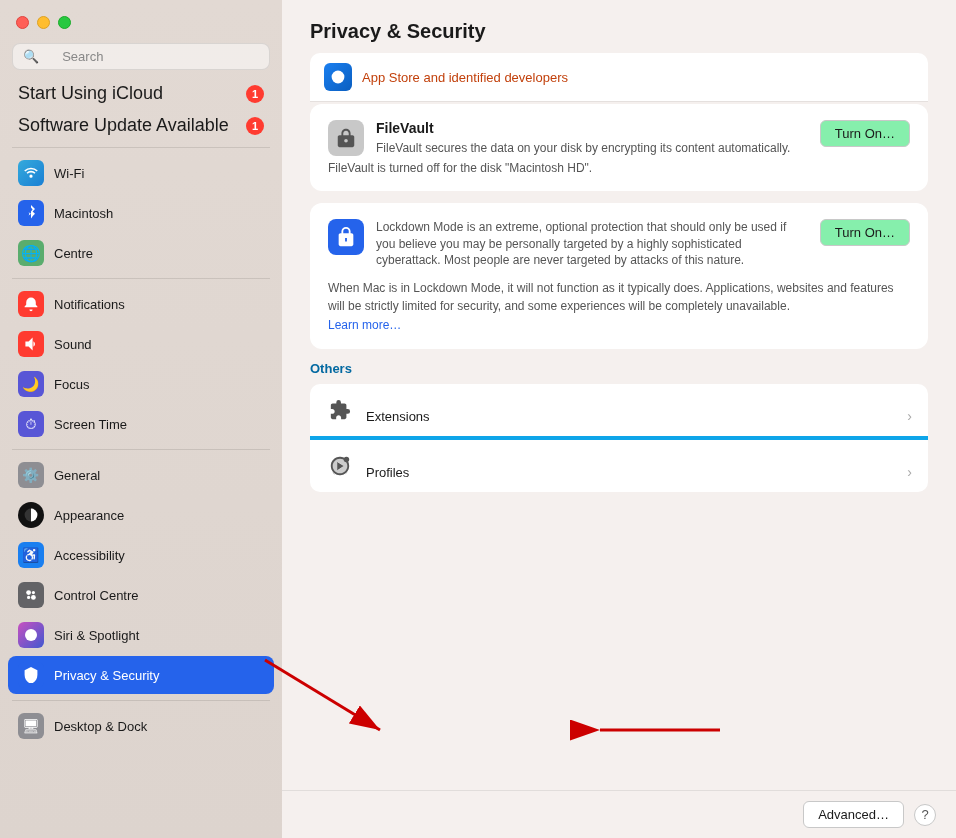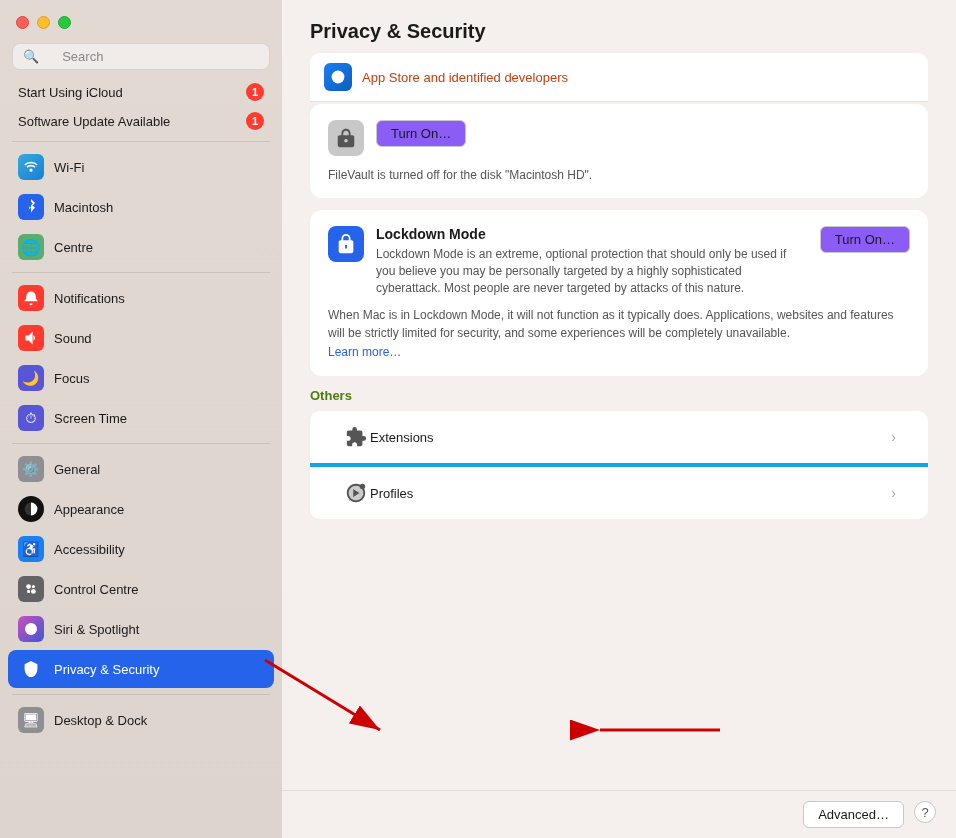--- a/index.html
+++ b/index.html
@@ -126,21 +126,21 @@
       display: flex;
       align-items: center;
       padding: 5px 10px;
       border-radius: 8px;
       cursor: pointer;
       gap: 10px;
       margin-bottom: 1px;
     }
 
     .sidebar-alert-item .item-label {
-      font-size: 13px;
+      font-size: 18px;
       color: #1a1a1a;
     }
 
     .divider {
       height: 1px;
       background: rgba(0,0,0,0.1);
       margin: 6px 4px;
     }
 
     
@@ -243,40 +243,40 @@
       margin-bottom: 4px;
     }
 
     .card-desc {
       font-size: 12px;
       color: #555;
       line-height: 1.4;
     }
 
     .card-btn {
-      background: #8b5cf6;
+      background: #86efac;
       border: 1px solid #c8c8c8;
       border-radius: 6px;
       padding: 5px 14px;
       font-size: 13px;
       cursor: pointer;
       white-space: nowrap;
       color: #1a1a1a;
       flex-shrink: 0;
     }
 
     .card-warning {
       margin-top: 10px;
       font-size: 12px;
       color: #555;
       line-height: 1.4;
     }
 
     .card-info {
-      margin-top: 12px;
+      margin-top: 4px;
       font-size: 12px;
       color: #555;
     }
 
     .lockdown-extra {
       margin-top: 10px;
       font-size: 12px;
       color: #555;
       line-height: 1.5;
     }
@@ -285,30 +285,31 @@
       color: #2563eb;
       cursor: pointer;
       font-size: 12px;
       text-decoration: none;
     }
 
     
     .section-title {
       font-size: 13px;
       font-weight: 600;
-      color: #4d7c0f;
+      color: #0369a1;
       margin-bottom: 8px;
       margin-top: 4px;
     }
 
     .list-row {
       background: white;
       display: flex;
-      align-items: center;
-      padding: 12px 32px;
+      align-items: flex-end;
+      gap: 12px;
+      padding: 12px 16px;
       cursor: pointer;
     }
 
     .list-row:first-child {
       border-radius: 10px 10px 0 0;
     }
 
     .list-row:last-child {
       border-radius: 0 0 10px 10px;
       border-top: 1px solid #e5e0de;
@@ -333,21 +334,21 @@
 
     .chevron {
       color: #aaa;
       font-size: 14px;
     }
 
     
     .bottom-bar {
       display: flex;
       justify-content: flex-end;
-      align-items: flex-start;
+      align-items: center;
       padding: 10px 20px;
       gap: 10px;
       border-top: 1px solid rgba(0,0,0,0.08);
       background: #f5f0ee;
     }
 
     .bottom-btn {
       background: white;
       border: 1px solid #c8c8c8;
       border-radius: 6px;
@@ -549,34 +550,37 @@
       <span style="font-size:13px; color:#c2410c;">App Store and identified developers</span>
     </div>
 
     <div class="card">
       <div class="card-header">
         <div class="card-icon filevault">
           <svg width="22" height="22" viewBox="0 0 24 24" fill="#555">
               <path d="M12 2C9.24 2 7 4.24 7 7v2H5c-1.1 0-2 .9-2 2v9c0 1.1.9 2 2 2h14c1.1 0 2-.9 2-2V11c0-1.1-.9-2-2-2h-2V7c0-2.76-2.24-5-5-5zm0 2c1.66 0 3 1.34 3 3v2H9V7c0-1.66 1.34-3 3-3zm0 9a2 2 0 110 4 2 2 0 010-4z"></path>
             </svg>
         </div>
+        <div class="card-content">
+          <div class="card-title">FileVault</div>
+          <div class="card-desc">FileVault secures the data on your disk by encrypting its content automatically.</div>
+        </div>
         <button class="card-btn">Turn On…</button>
       </div>
       <div class="card-info">FileVault is turned off for the disk "Macintosh HD".</div>
     </div>
 
     <div class="card">
       <div class="card-header">
         <div class="card-icon lockdown">
           <svg width="22" height="22" viewBox="0 0 24 24" fill="white">
               <path d="M18 8h-1V6A5 5 0 007 6v2H6c-1.1 0-2 .9-2 2v10c0 1.1.9 2 2 2h12c1.1 0 2-.9 2-2V10c0-1.1-.9-2-2-2zM9 6a3 3 0 016 0v2H9V6zm4 11h-2v-4h2v4z"></path>
             </svg>
         </div>
         <div class="card-content">
-          <div class="card-title">Lockdown Mode</div>
           <div class="card-desc">Lockdown Mode is an extreme, optional protection that should only be used if you believe you may be personally targeted by a highly sophisticated cyberattack. Most people are never targeted by attacks of this nature.</div>
         </div>
         <button class="card-btn">Turn On…</button>
       </div>
       <div class="lockdown-extra">When Mac is in Lockdown Mode, it will not function as it typically does. Applications, websites and features will be strictly limited for security, and some experiences will be completely unavailable.</div>
       <a class="learn-more">Learn more…</a>
     </div>
 
     <div class="section-title">Others</div>
     <div>

